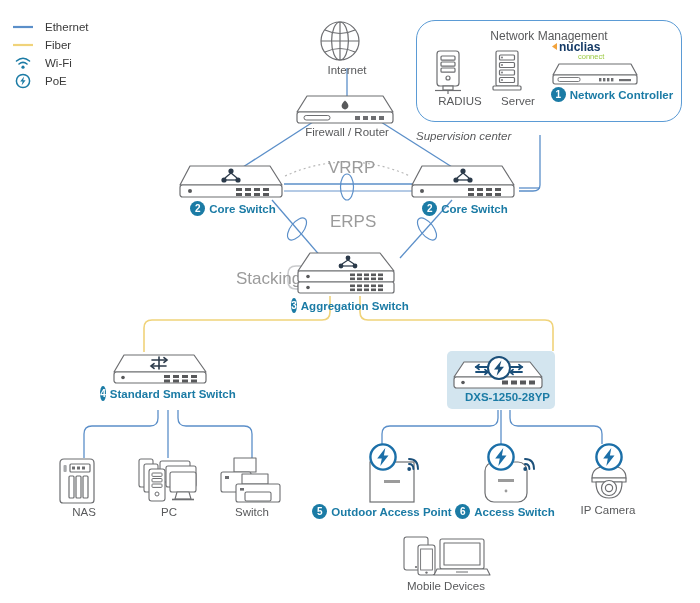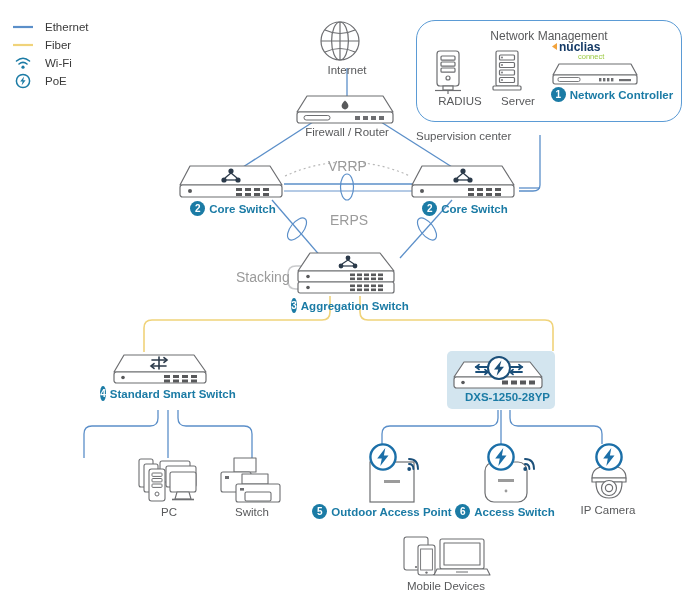--- a/index.html
+++ b/index.html
@@ -3,21 +3,21 @@
 <meta charset="utf-8">
 <style>
   html,body{margin:0;padding:0;background:#ffffff;}
   body{width:700px;height:603px;position:relative;overflow:hidden;
        font-family:"Liberation Sans","DejaVu Sans",sans-serif;}
   #stage{position:relative;width:700px;height:603px;}
   #wires{position:absolute;left:0;top:0;width:700px;height:603px;}
   .node{position:absolute;text-align:center;}
   .cap{font-size:11.5px;color:#58595b;white-space:nowrap;}
   .cap-blue{font-size:11.5px;color:#1b7ba5;font-weight:bold;white-space:nowrap;}
-  .lbl-gray{position:absolute;font-size:14px;color:#9b9b9b;white-space:nowrap;text-align:right;}
+  .lbl-gray{position:absolute;font-size:17px;color:#9b9b9b;white-space:nowrap;text-align:right;}
   .legend{position:absolute;left:10px;top:18px;}
   .legrow{display:flex;align-items:center;height:18px;}
   .legtxt{font-size:11.5px;color:#3a3a3a;margin-left:9px;}
   .legswatch{width:26px;display:flex;justify-content:center;align-items:center;}
   .nm-box{position:absolute;left:416px;top:20px;width:264px;height:100px;
           border:1px solid #5b9bd5;border-radius:19px;background:#fff;}
   .nm-title{position:absolute;width:100%;top:8px;text-align:center;
             font-size:12px;color:#58595b;}
   .hl-box{position:absolute;left:447px;top:351px;width:108px;height:58px;
           background:#d3e5ef;border-radius:5px;}
@@ -213,21 +213,21 @@
             <rect x="62" y="17" width="2.4" height="3.4"></rect>
           <rect x="70" y="18" width="12" height="2.2"></rect>
         </g>
       </svg>
       <div class="capline">
         <span class="badge">1</span>
         <span class="cap-blue">Network Controller</span>
       </div>
     </div>
   </div>
-  <div class="cap" style="position:absolute;left:416px;top:130px;width:264px;">Supervision center</div>
+  <div class="cap" style="position:absolute;left:416px;top:130px;width:264px;font-style:italic;">Supervision center</div>
 
   <div class="node" style="left:178px;top:163px;width:110px;">
     <svg width="108" height="38" viewBox="0 0 108 38">
       <g fill="#fff" stroke="#6d6e71" stroke-width="1.2" stroke-linejoin="round">
         <path d="M12,3 L92,3 L104,22 L2,22 Z"></path>
         <rect x="2" y="22" width="102" height="12" rx="2.5"></rect>
       </g>
       <circle cx="12" cy="28" r="2" fill="#58595b"></circle>
       <g fill="#58595b">
         <rect x="58" y="25" width="6" height="3"></rect>
@@ -396,20 +396,38 @@
           <path d="M67,8.6 L70,11 L67,13.4"></path>
         <path d="M58,16 L70,16"></path>
           <path d="M61,13.6 L58,16 L61,18.4"></path>
       </g>
       <circle cx="47" cy="12" r="11" fill="#fff" stroke="#1b4f79" stroke-width="2"></circle>
       <path d="M49.4,4.5 L42,13.4 L46.2,13.4 L44.6,19.8 L52,10.7 L47.8,10.7 Z" fill="#1b4f79"></path>
     </svg>
     <div class="cap-blue" style="margin-top:1px;">DXS-1250-28YP</div>
   </div>
 
+  <div class="node" style="left:56px;top:456px;width:56px;">
+    <svg width="42" height="50" viewBox="0 0 42 50">
+      <g fill="#fff" stroke="#6d6e71" stroke-width="1.2" stroke-linejoin="round">
+        <path d="M8,3 L34,3 Q38,3 38,7 L38,44 Q38,47 35,47 L7,47 Q4,47 4,44 L4,7 Q4,3 8,3 Z"></path>
+        <rect x="14" y="8" width="20" height="8" rx="1"></rect>
+        <rect x="13" y="20" width="5" height="22" rx="1"></rect>
+        <rect x="20" y="20" width="5" height="22" rx="1"></rect>
+        <rect x="27" y="20" width="5" height="22" rx="1"></rect>
+      </g>
+      <rect x="7.5" y="9" width="3.2" height="7" rx="1" fill="#a7a9ac"></rect>
+      <g fill="#6d6e71">
+        <rect x="16" y="10.5" width="3" height="3"></rect>
+          <rect x="21" y="10.5" width="3" height="3"></rect>
+        <rect x="26" y="10.5" width="3" height="3"></rect>
+      </g>
+    </svg>
+    <div class="cap">NAS</div>
+  </div>
 
   <div class="node" style="left:136px;top:456px;width:66px;">
     <svg width="66" height="50" viewBox="0 0 66 50">
       <g fill="#fff" stroke="#6d6e71" stroke-width="1.1" stroke-linejoin="round">
         <rect x="3" y="3" width="14" height="28" rx="2"></rect>
         <rect x="24" y="5" width="30" height="21" rx="2"></rect>
         <rect x="8" y="8" width="14" height="28" rx="2"></rect>
         <rect x="30" y="10" width="30" height="21" rx="2"></rect>
         <rect x="13" y="13" width="16" height="32" rx="2.5"></rect>
         <rect x="34" y="16" width="26" height="20" rx="2"></rect>

